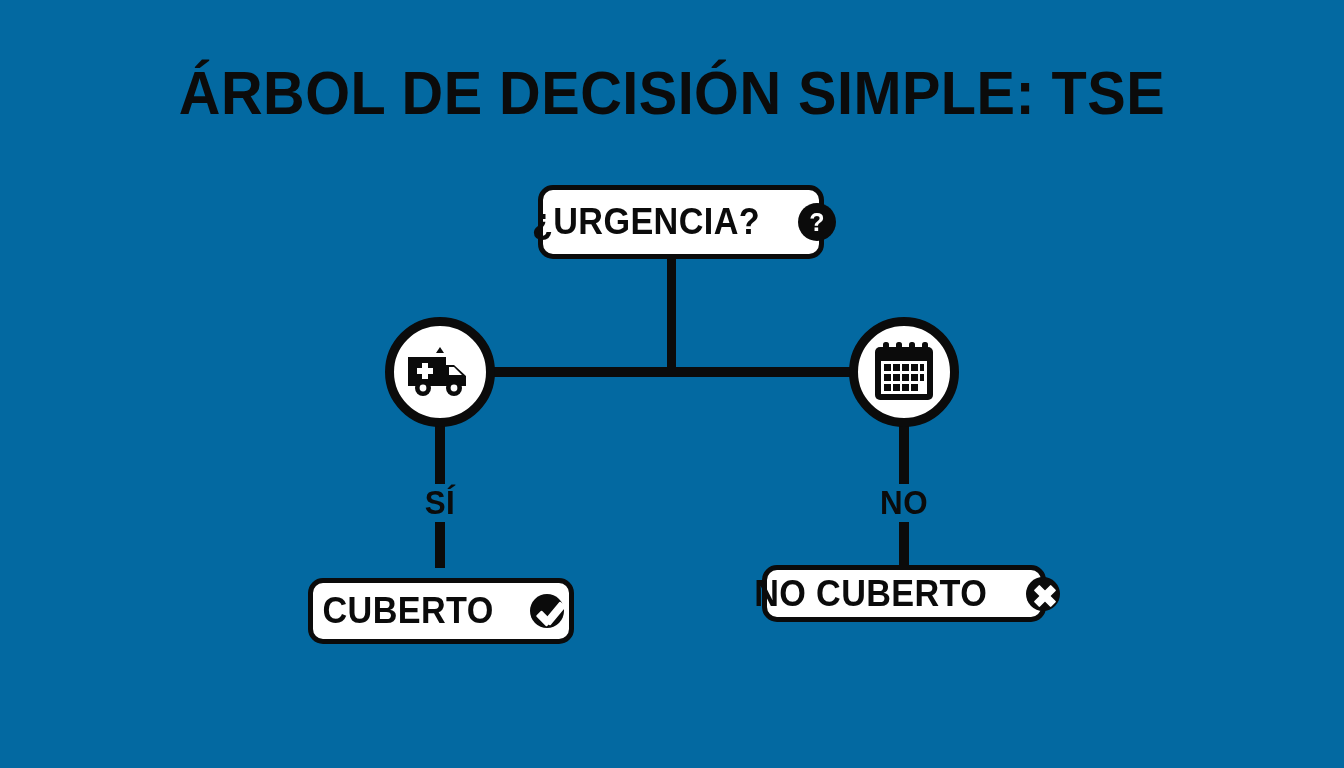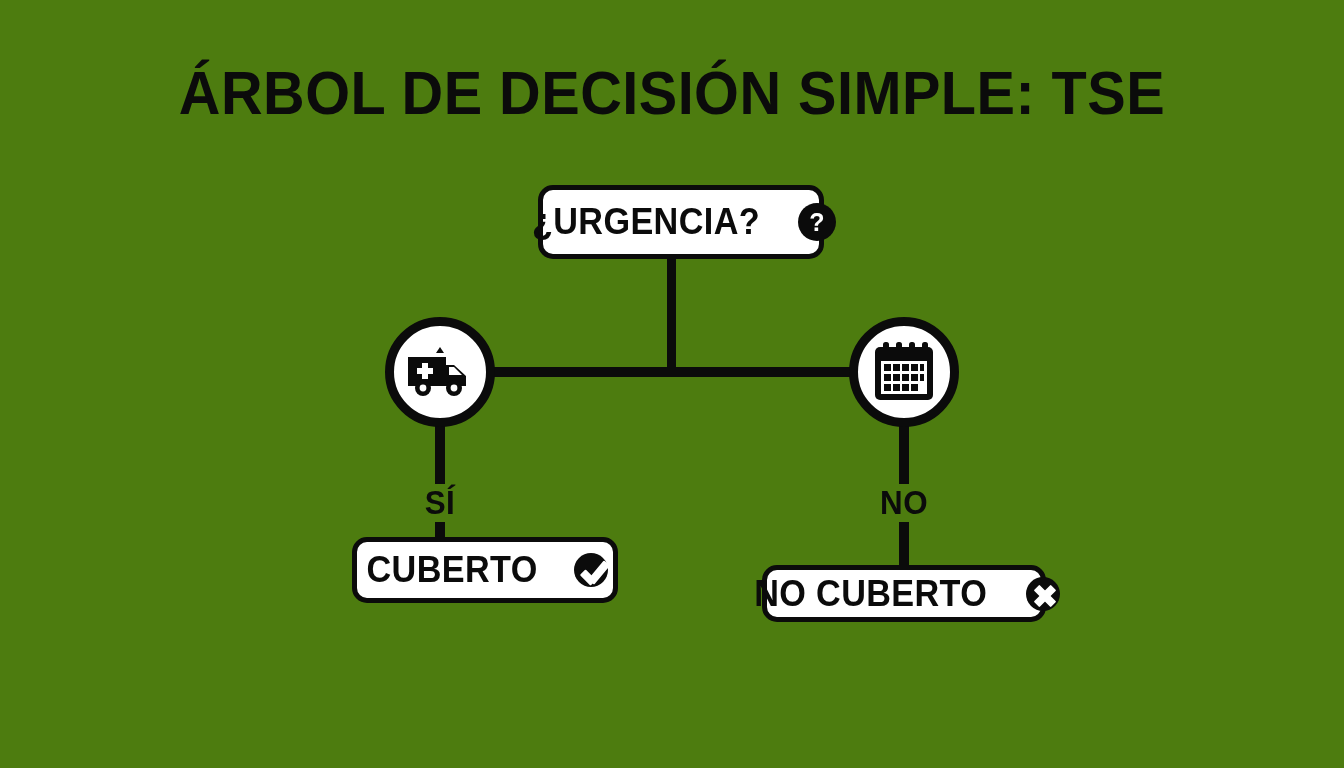--- a/index.html
+++ b/index.html
@@ -10,21 +10,21 @@
     width: 1344px;
     height: 768px;
     background: #fdfdfd;
     font-family: "Liberation Sans", sans-serif;
     overflow: hidden;
   }
   #canvas {
     position: relative;
     width: 1344px;
     height: 768px;
-    background: #4d7c0f;
+    background: #0369a1;
   }
 
   
   .title {
     position: absolute;
     left: 0;
     top: 62px;
     width: 1344px;
     text-align: center;
     font-family: "Liberation Sans Narrow", "Liberation Sans", sans-serif;
@@ -67,21 +67,21 @@
     font-family: "Liberation Sans Narrow", "Liberation Sans", sans-serif;
     font-size: 36px;
     line-height: 38px;
     font-weight: 700;
     color: #0b0b0b;
     letter-spacing: 0.4px;
     white-space: nowrap;
     transform: scaleX(0.95);
   }
   #node-root   { left: 538px; top: 185px; width: 286px; height: 74px; }
-  #node-yes    { left: 308px; top: 537px; width: 266px; height: 66px; margin-left: 44px; }
+  #node-yes    { left: 308px; top: 578px; width: 266px; height: 66px; }
   #node-no     { left: 762px; top: 565px; width: 284px; height: 57px; }
 
   
   .badge {
     position: relative;
     flex: 0 0 auto;
     width: 38px;
     height: 38px;
     border-radius: 50%;
     background: #0b0b0b;

